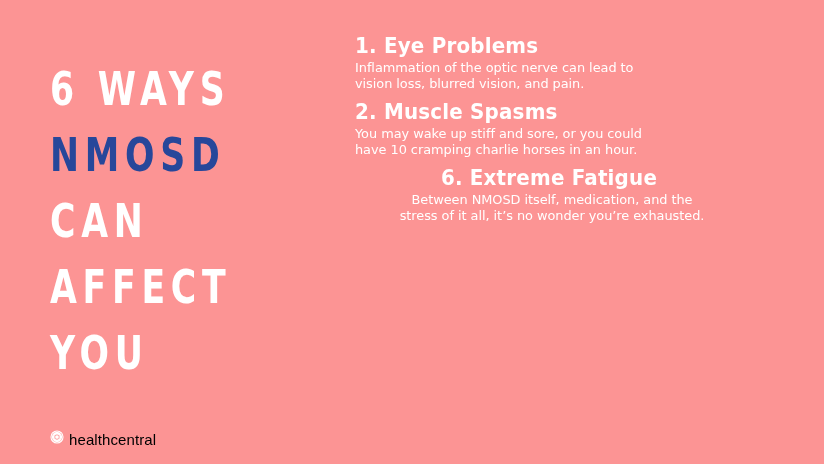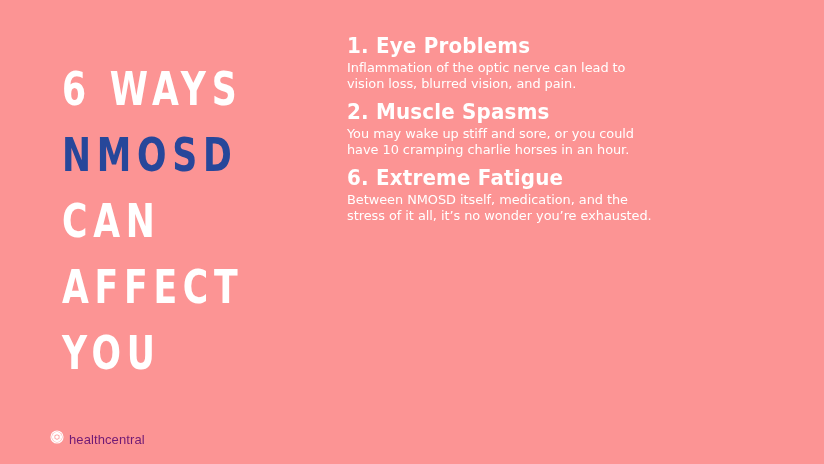--- a/index.html
+++ b/index.html
@@ -16,21 +16,21 @@
   }
 
   
   #left-column {
     position:absolute;
     left:50px; top:0; width:300px; height:464px;
   }
 
   #title-block {
     position:absolute;
-    left:12px; top:56px;
+    left:0; top:56px;
     width:290px;
   }
 
   .title-line {
     font-family:"Liberation Sans Narrow", "DejaVu Sans Condensed", "Liberation Sans", sans-serif;
     font-weight:bold;
     font-size:47px;
     line-height:66px;
     letter-spacing:7px;
     color:#ffffff;
@@ -46,36 +46,36 @@
     position:absolute;
     left:0px; top:430px;
     display:flex;
     align-items:center;
     gap:5px;
   }
 
   #logo-mark { display:block; }
 
   #logo-text {
-    font-size:13px;
+    font-size:15px;
     font-weight:400;
-    color:#701a75;
+    color:#000000;
     letter-spacing:0.1px;
     line-height:1;
   }
 
   
   #right-column {
     position:absolute;
-    left:347px; top:34px;
+    left:355px; top:34px;
     width:400px;
   }
 
   .item { margin-bottom:9px; }
-  .item:last-child { margin-bottom:12px; }
+  .item:last-child { margin-bottom:12px;text-align:center; }
 
   .item-heading {
     font-family:"DejaVu Sans", sans-serif;
     font-weight:bold;
     font-size:20.5px;
     line-height:25px;
     color:#ffffff;
     letter-spacing:0.2px;
     white-space:nowrap;
     transform:scaleX(0.97);

